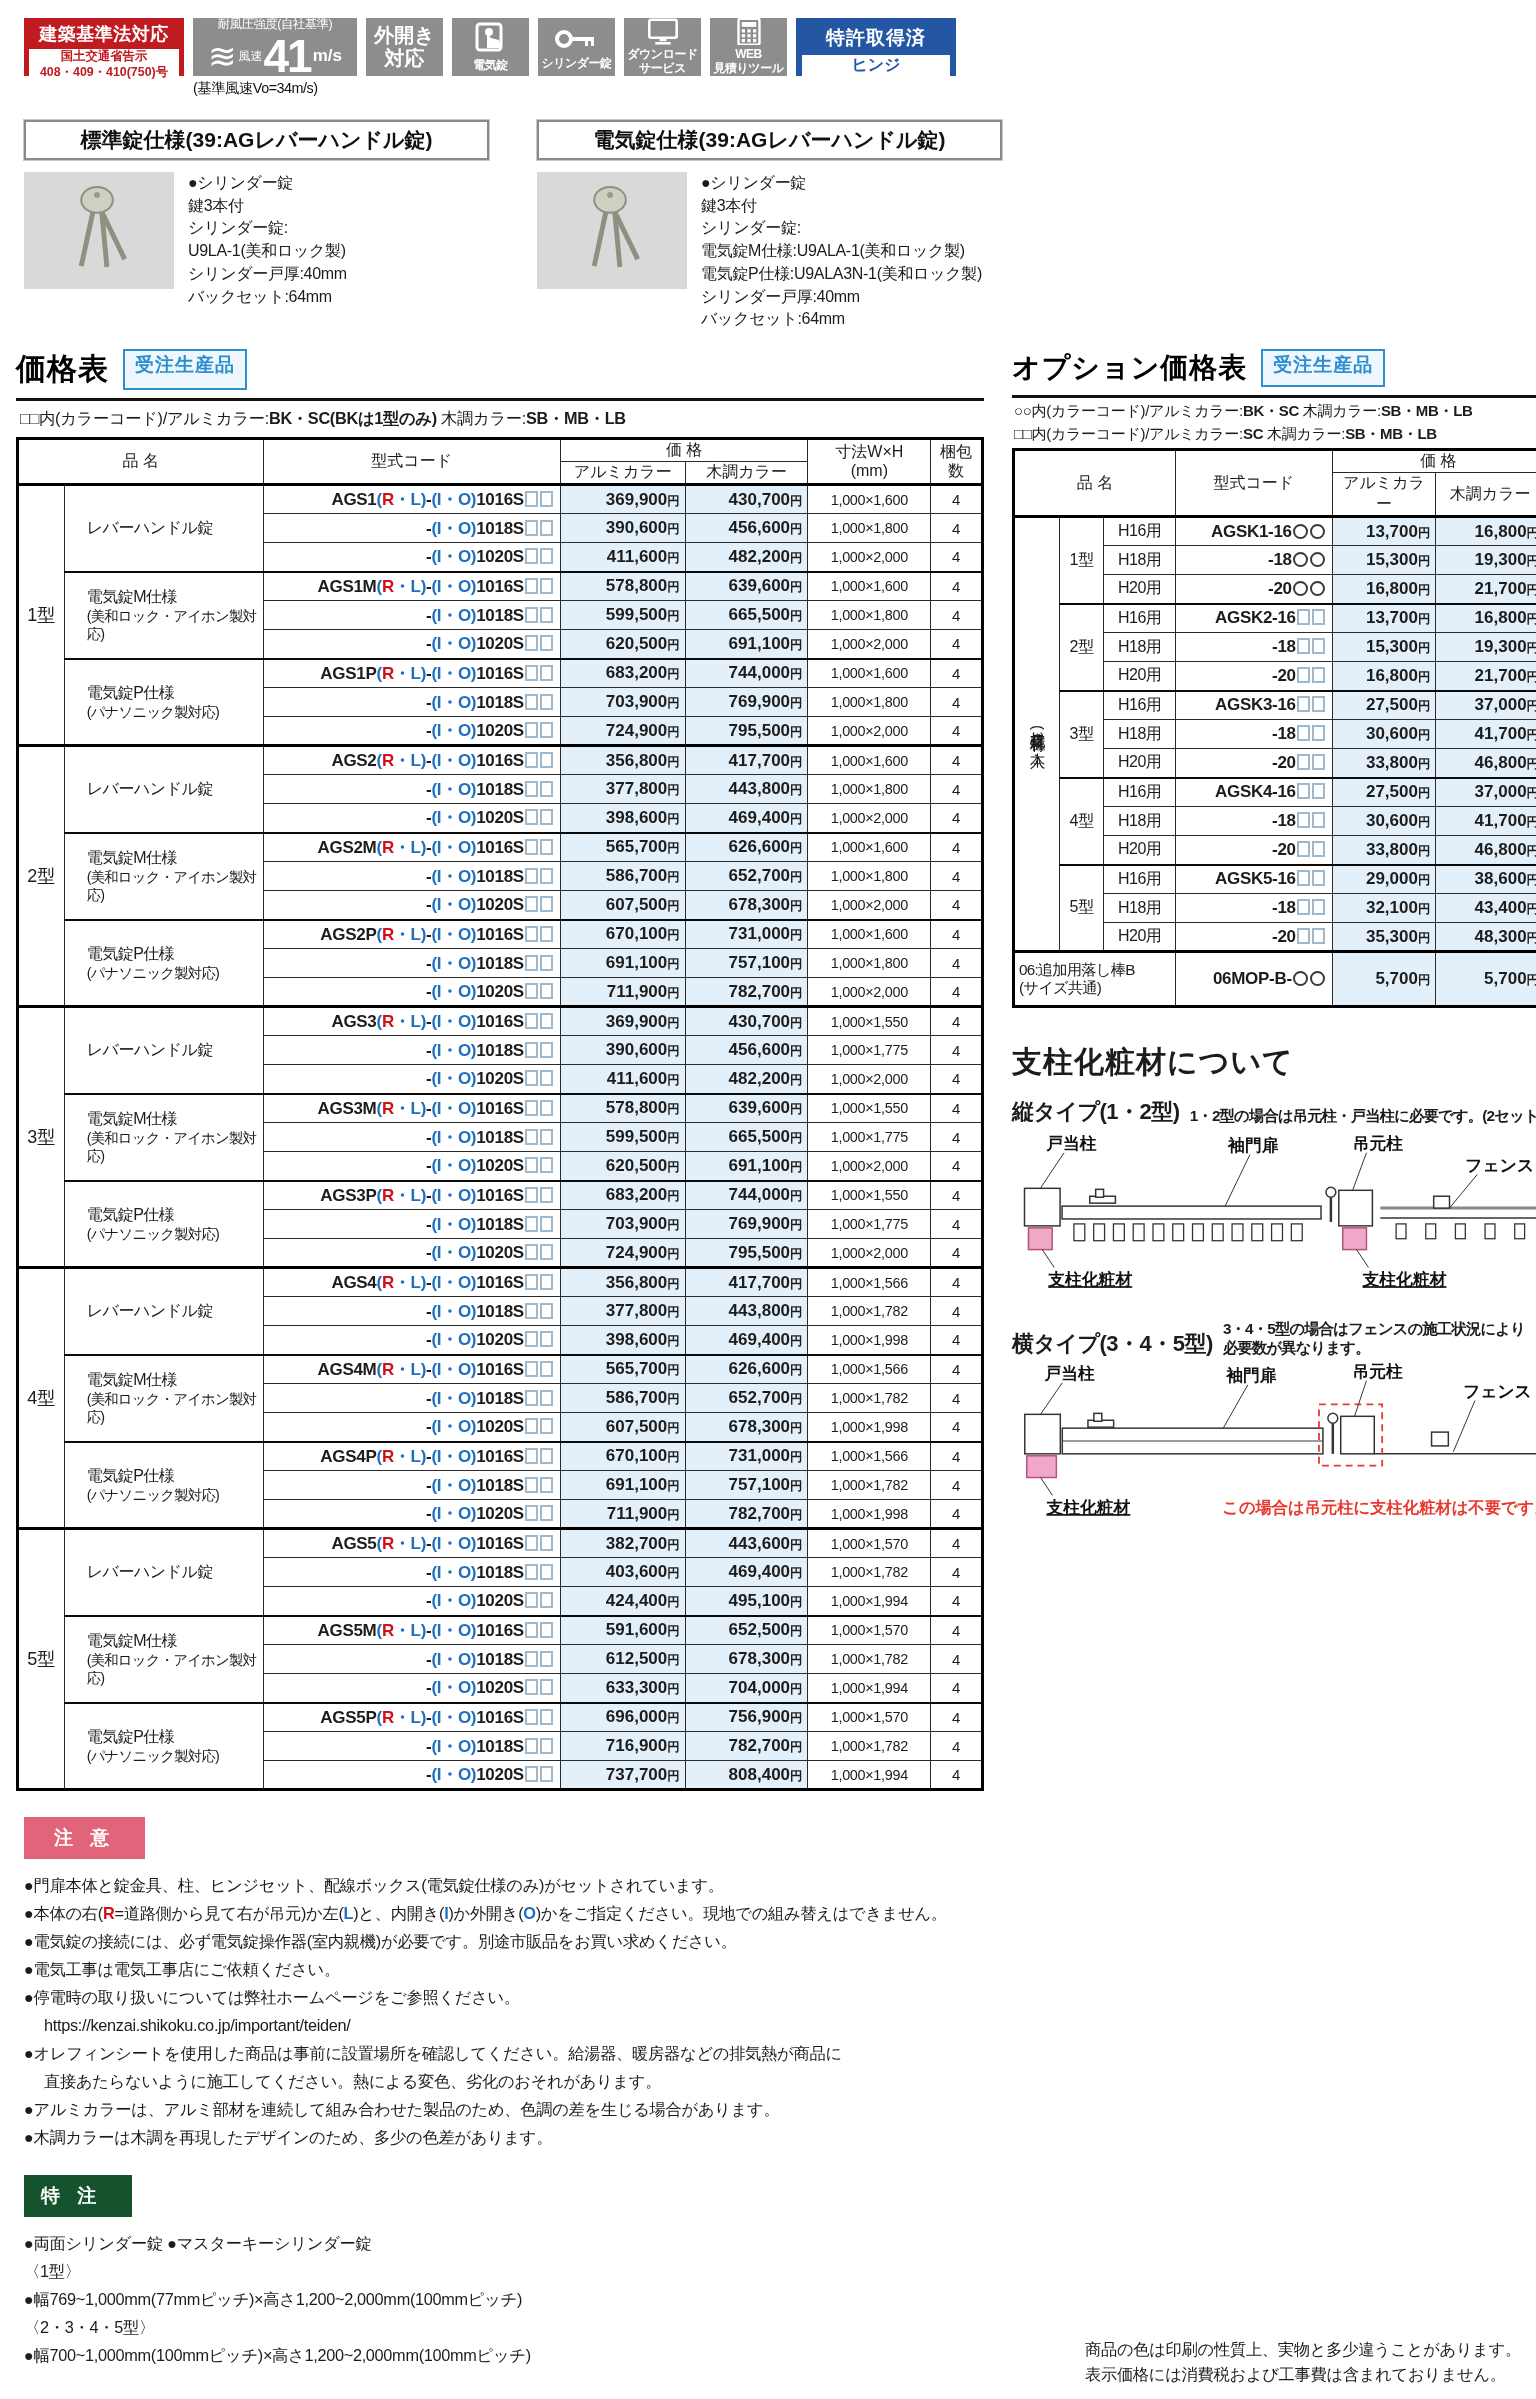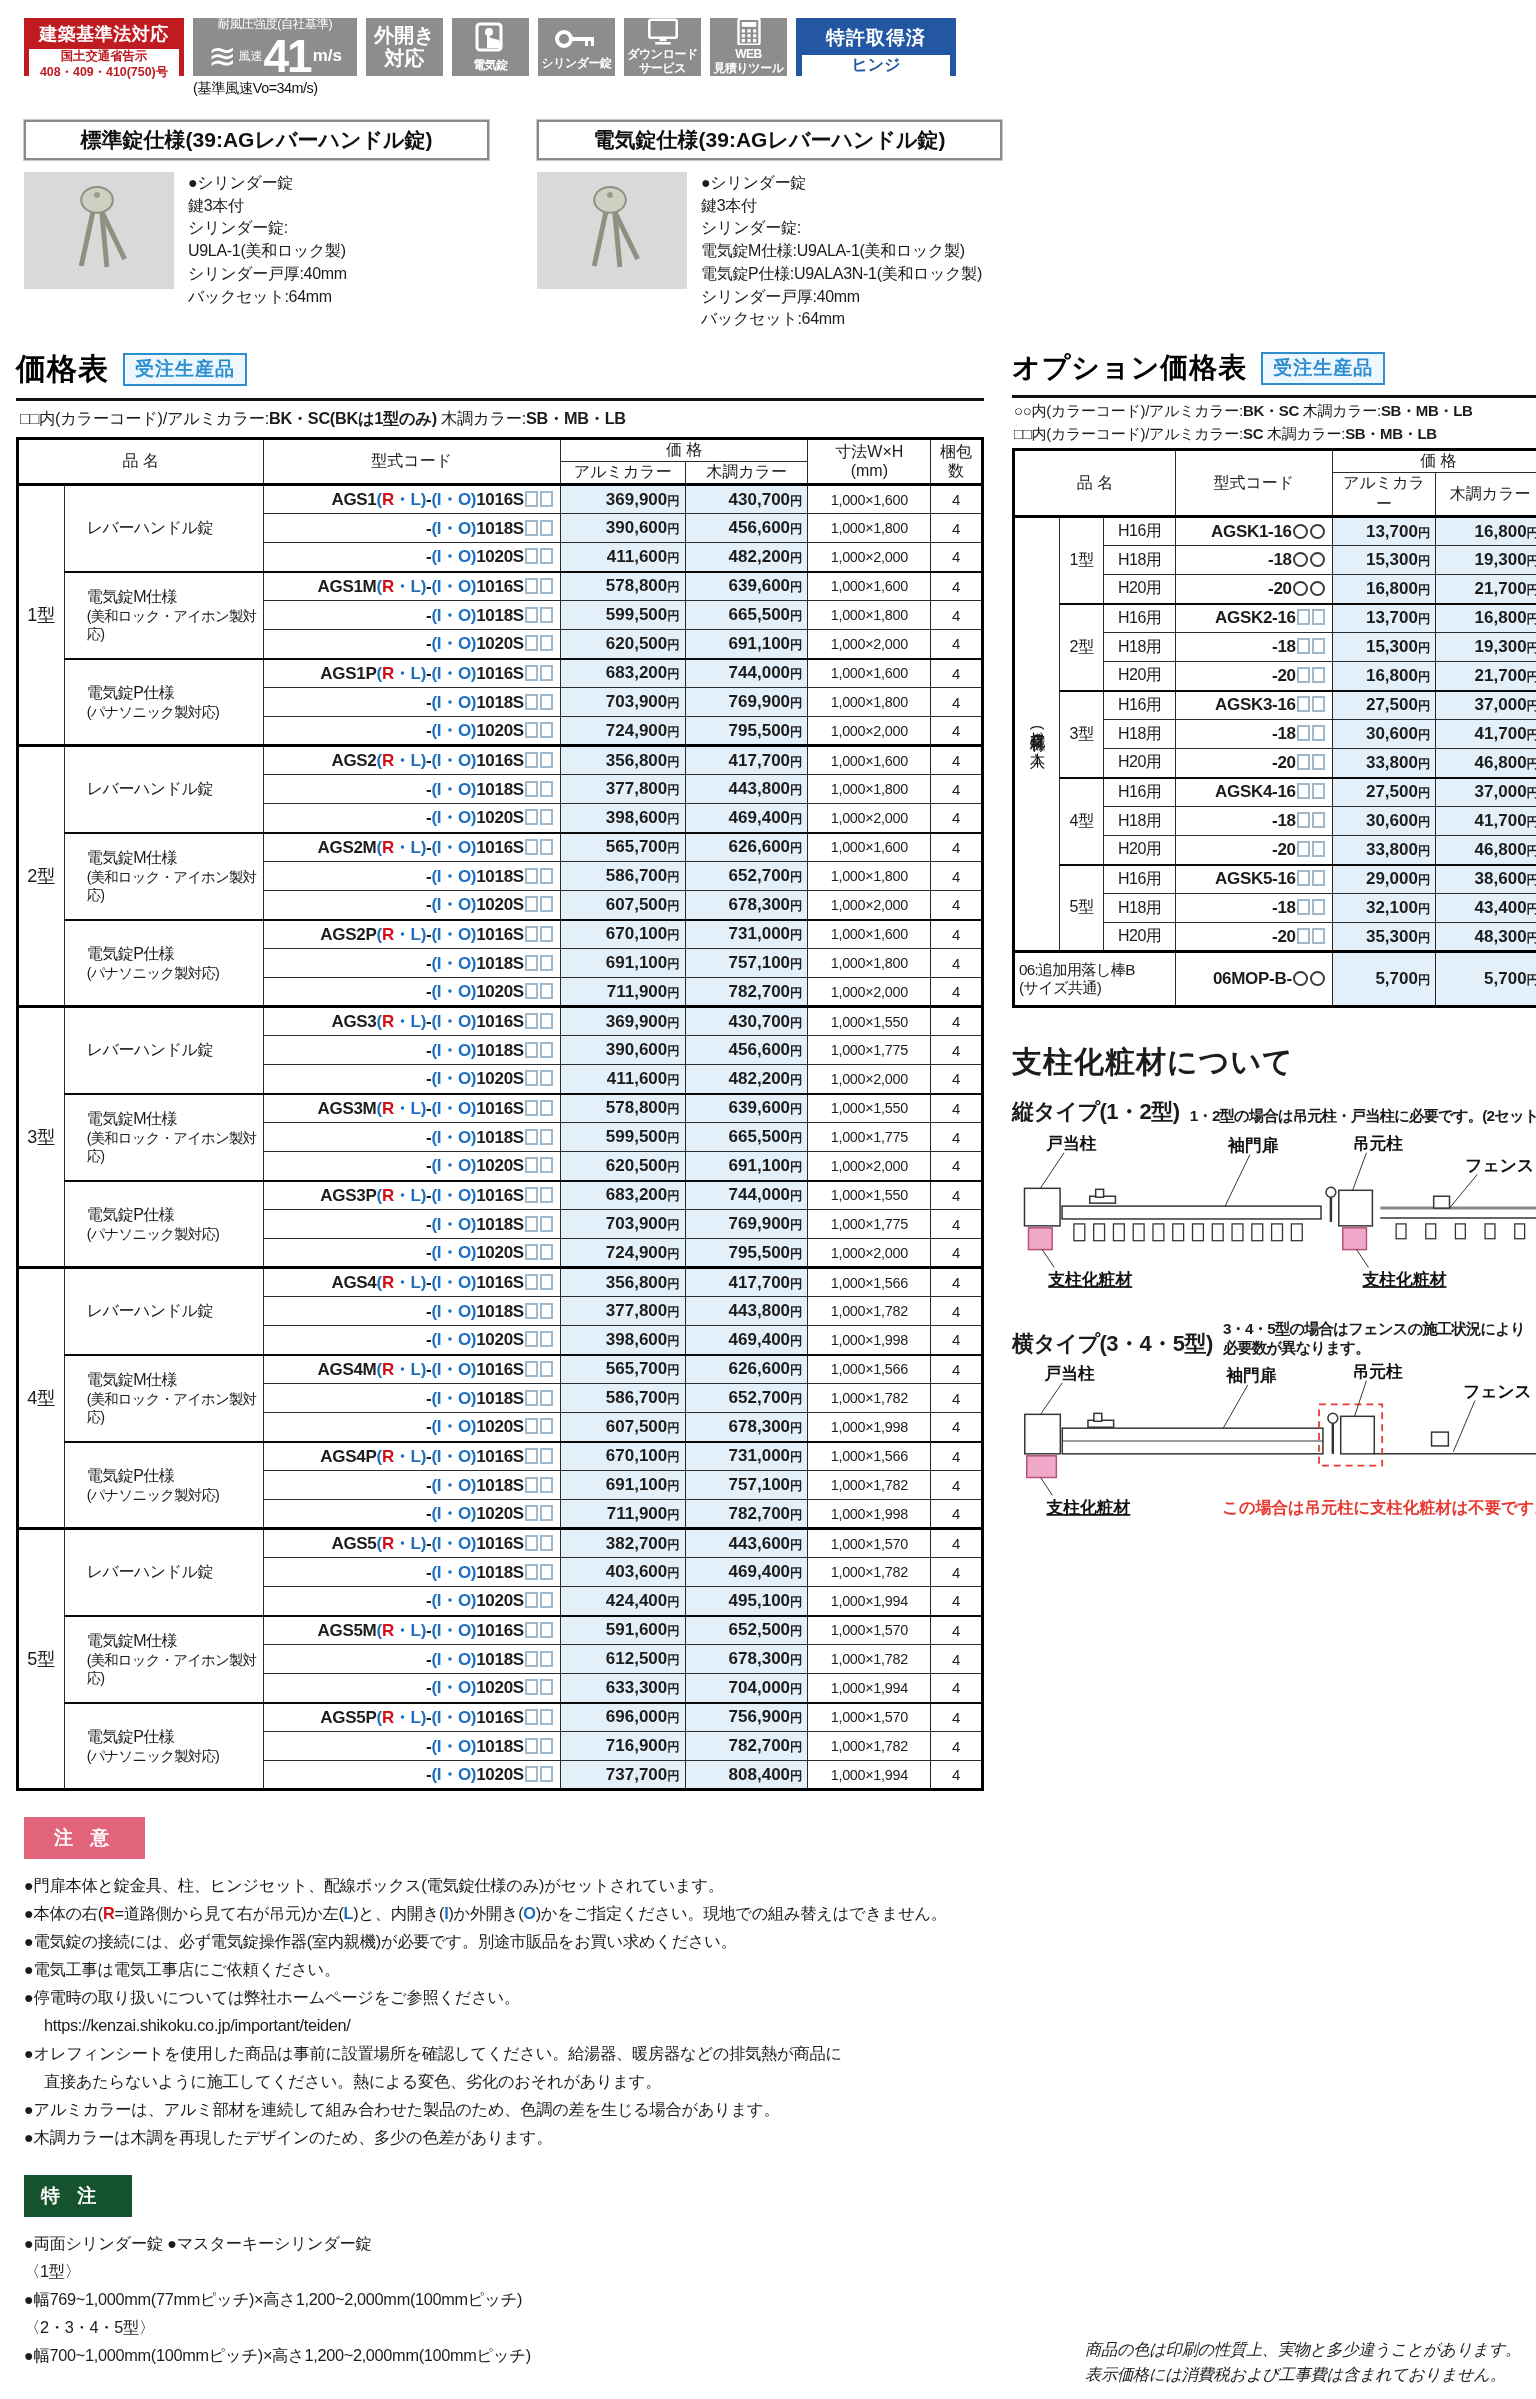--- a/index.html
+++ b/index.html
@@ -34,21 +34,21 @@
   .lockspec .titlebox { border:2px solid #8a8a8a; outline:1px solid #c9c9c9; background:#fff; font-size:21px; font-weight:bold; text-align:center; padding:4px 2px; color:#111; }
   .lockspec .bodyrow { display:flex; margin-top:12px; gap:14px; }
   .keyphoto { width:150px; height:117px; background:#d9d9d9; flex:none; }
   .lockspec .lines { font-size:16px; line-height:1.42; letter-spacing:-0.3px; }
 
   
   .cols { display:flex; margin-top:18px; gap:28px; }
   .col-left { width:968px; flex:none; }
   .col-right { width:535px; flex:none; }
 
-  .sec-head { display:flex; align-items:center; gap:14px; margin-bottom:8px; }
+  .sec-head { display:flex; gap:14px; margin-bottom:8px; }
   .sec-title { font-size:30px; font-weight:bold; letter-spacing:1px; color:#000; }
   .sec-title.sm { font-size:28px; }
   .order-badge { border:2px solid #2e8fd0; color:#2e8fd0; background:#eef7fd; font-size:19px; font-weight:bold; padding:1px 10px 2px; letter-spacing:1px; }
   .rule { height:3px; background:#111; }
   .tbl-note { font-size:16.3px; padding:7px 2px 7px 4px; letter-spacing:-0.3px; }
   .tbl-note.sm { font-size:15px; padding:4px 0 4px 2px; }
 
   
   table { border-collapse:collapse; width:100%; table-layout:fixed; }
   .ptable { border:3px solid #000; }
@@ -90,21 +90,21 @@
   svg text { font-family:"Liberation Sans","DejaVu Sans",sans-serif; }
 
   
   .notes { margin-top:26px; margin-left:8px; width:1000px; }
   .note-badge { display:inline-block; color:#fff; font-size:19px; font-weight:bold; letter-spacing:6px; padding:8px 30px; margin-bottom:12px; }
   .nb-pink { background:#e2647a; }
   .nb-gray { background:#14532d;padding-left:17px; }
   .note-line { font-size:16.3px; line-height:1.72; letter-spacing:-0.3px; }
   .note-line.indent { padding-left:20px; }
   .custom { margin-top:24px; }
-  .footer-note { position:absolute; right:16px; bottom:14px; font-size:16.3px; text-align:left; line-height:1.5; letter-spacing:-0.3px;font-style:italic; }
+  .footer-note { position:absolute; right:16px; bottom:14px; font-size:16.3px; text-align:left; line-height:1.5; letter-spacing:-0.3px; }
 </style>
 </head>
 <body>
 
 <div class="page">
 
   <div class="badges">
     <div class="badge badge-red">
       <div class="t">建築基準法対応</div>
       <div class="inner">

